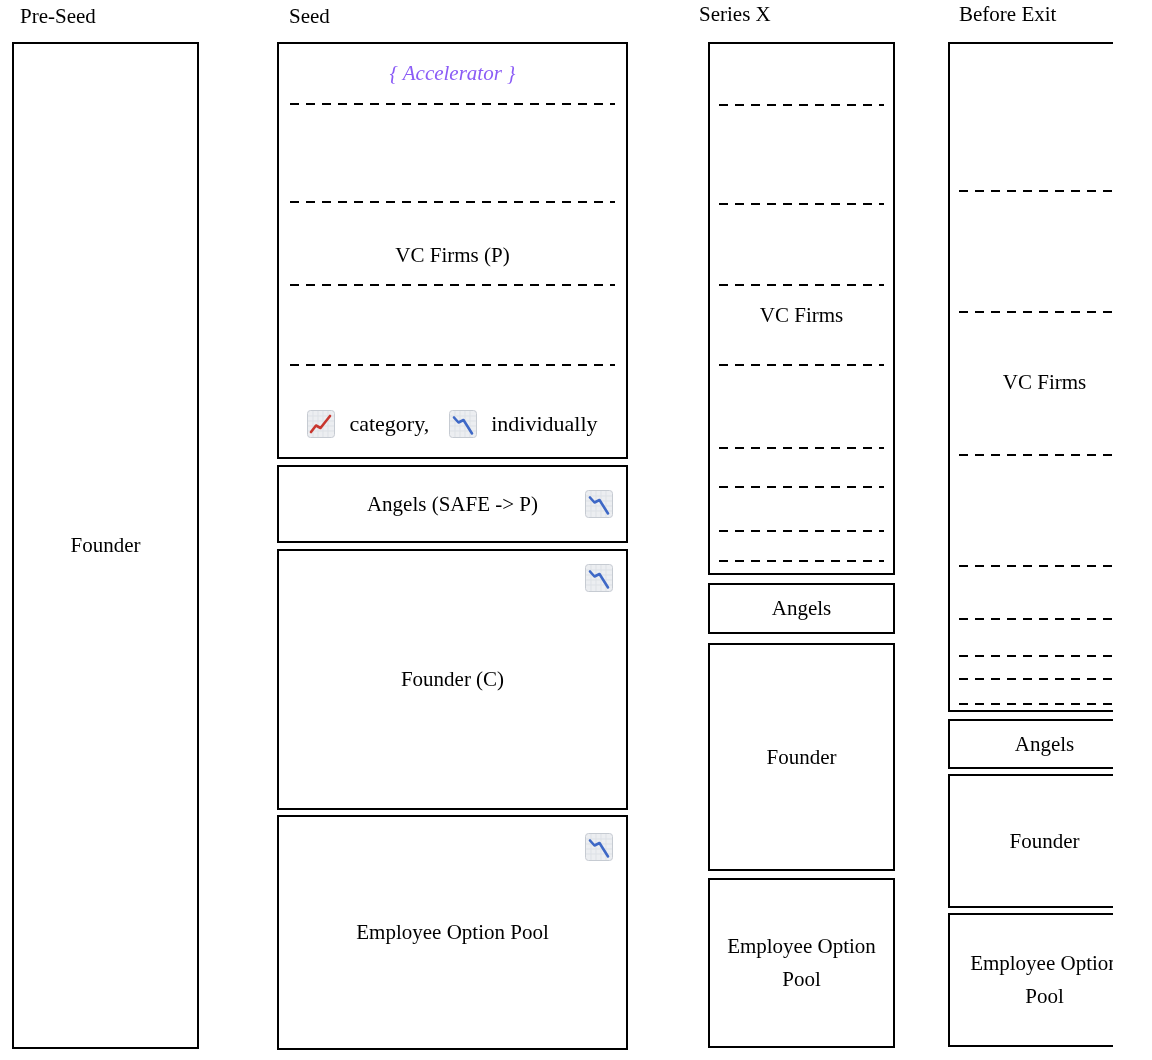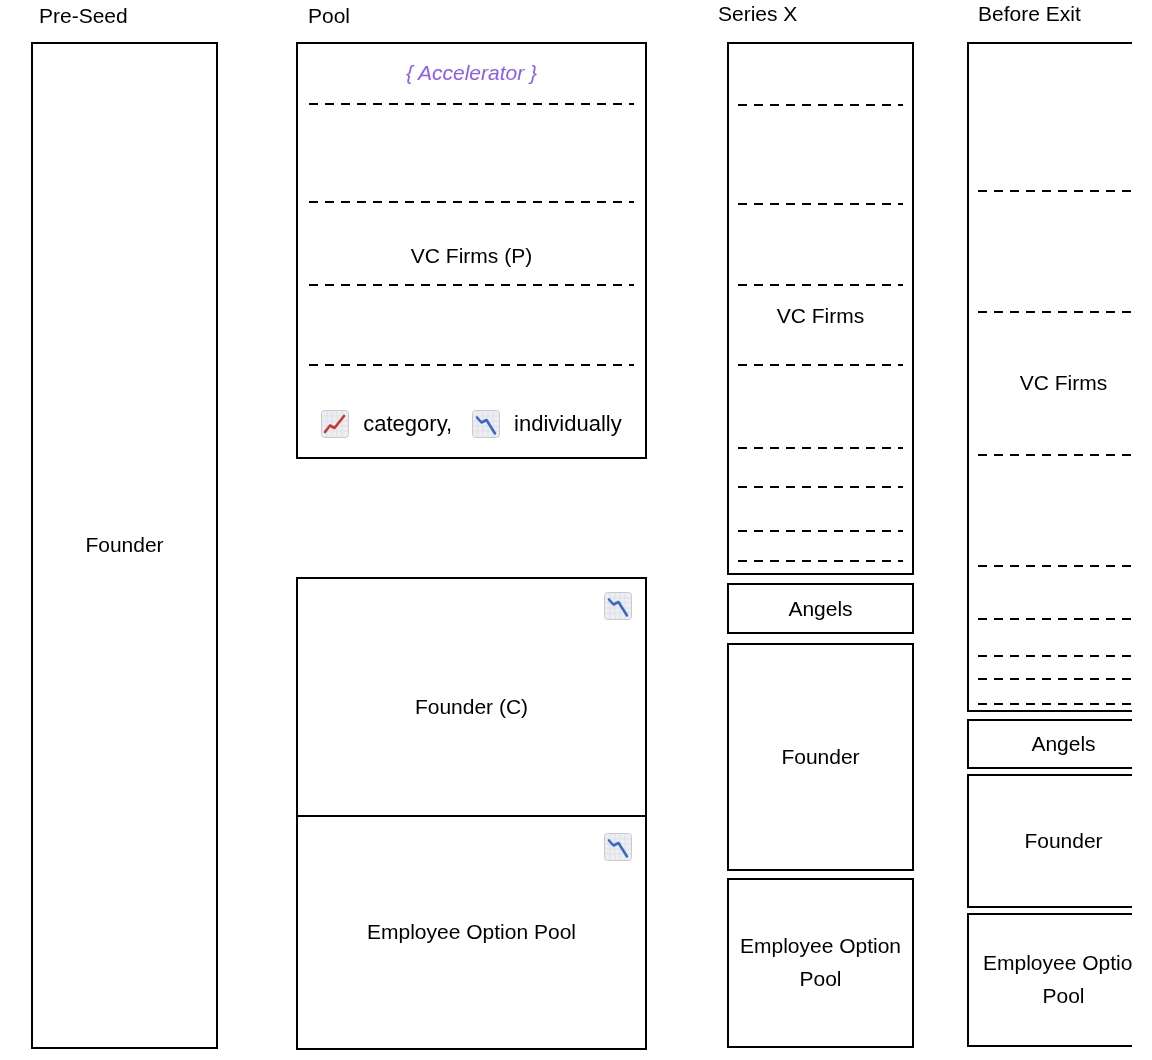--- a/index.html
+++ b/index.html
@@ -1,18 +1,18 @@
 <!DOCTYPE html>
 <html><head>
 <meta charset="utf-8">
 <style>
   html,body{margin:0;padding:0;background:#ffffff;}
   #stage{
     position:relative;width:1113px;height:1060px;background:#ffffff;
-    font-family:Liberation Sans, sans-serif;color:#000;overflow:hidden;margin-left:19px;
+    font-family:Liberation Serif, serif;color:#000;overflow:hidden;
   }
   .col-header{
     position:absolute;font-size:21px;color:#000;white-space:nowrap;
   }
   .box{
     position:absolute;border:2px solid #000;background:#fff;box-sizing:border-box;
   }
   .dash{
     position:absolute;height:2px;left:9px;right:9px;
     background:repeating-linear-gradient(90deg,#000 0,#000 9px,transparent 9px,transparent 16px);
@@ -56,21 +56,21 @@
         <polyline points="4,22 9,15.5 13.5,18 23,6" fill="none" stroke="#c8362e" stroke-width="2.6" stroke-linecap="round" stroke-linejoin="round"></polyline>
       </g>
       <g id="ico-down">
         <use href="#ico-bg"></use>
         <polyline points="5,7.5 9.5,12.5 14.5,10 23,23.5" fill="none" stroke="#3e68c6" stroke-width="2.6" stroke-linecap="round" stroke-linejoin="round"></polyline>
       </g>
     </defs>
   </svg>
 
   <div class="col-header" style="left:20px;top:4px">Pre-Seed</div>
-  <div class="col-header" style="left:289px;top:4px">Pool</div>
+  <div class="col-header" style="left:289px;top:4px">Seed</div>
   <div class="col-header" style="left:699px;top:2px">Series X</div>
   <div class="col-header" style="left:959px;top:2px">Before Exit</div>
 
   <div class="box" style="left:12px;top:42px;width:187px;height:1007px">
     <div class="center-label">Founder</div>
   </div>
 
   <div class="box seed" style="left:277px;top:42px;width:351px;height:417px">
     <div class="accel">{ Accelerator }</div>
     <div class="dash" style="top:59px"></div>
@@ -83,22 +83,28 @@
           <use href="#ico-up"></use>
         </svg>
       <span>category,</span>
       <svg class="chart-ico" width="28" height="28" viewBox="0 0 28 28" style="margin-left:6px">
           <use href="#ico-down"></use>
         </svg>
       <span>individually</span>
     </div>
   </div>
 
+  <div class="box" style="left:277px;top:465px;width:351px;height:78px">
+    <div class="angels-flex">Angels (SAFE -&gt; P)</div>
+    <svg class="chart-ico corner-icon" style="top:23px" width="28" height="28" viewBox="0 0 28 28">
+        <use href="#ico-down"></use>
+      </svg>
+  </div>
 
-  <div class="box" style="left:277px;top:577px;width:351px;height:261px">
+  <div class="box" style="left:277px;top:549px;width:351px;height:261px">
     <svg class="chart-ico corner-icon" style="top:13px" width="28" height="28" viewBox="0 0 28 28">
         <use href="#ico-down"></use>
       </svg>
     <div class="center-label">Founder (C)</div>
   </div>
 
   <div class="box" style="left:277px;top:815px;width:351px;height:235px">
     <svg class="chart-ico corner-icon" style="top:16px" width="28" height="28" viewBox="0 0 28 28">
         <use href="#ico-down"></use>
       </svg>

